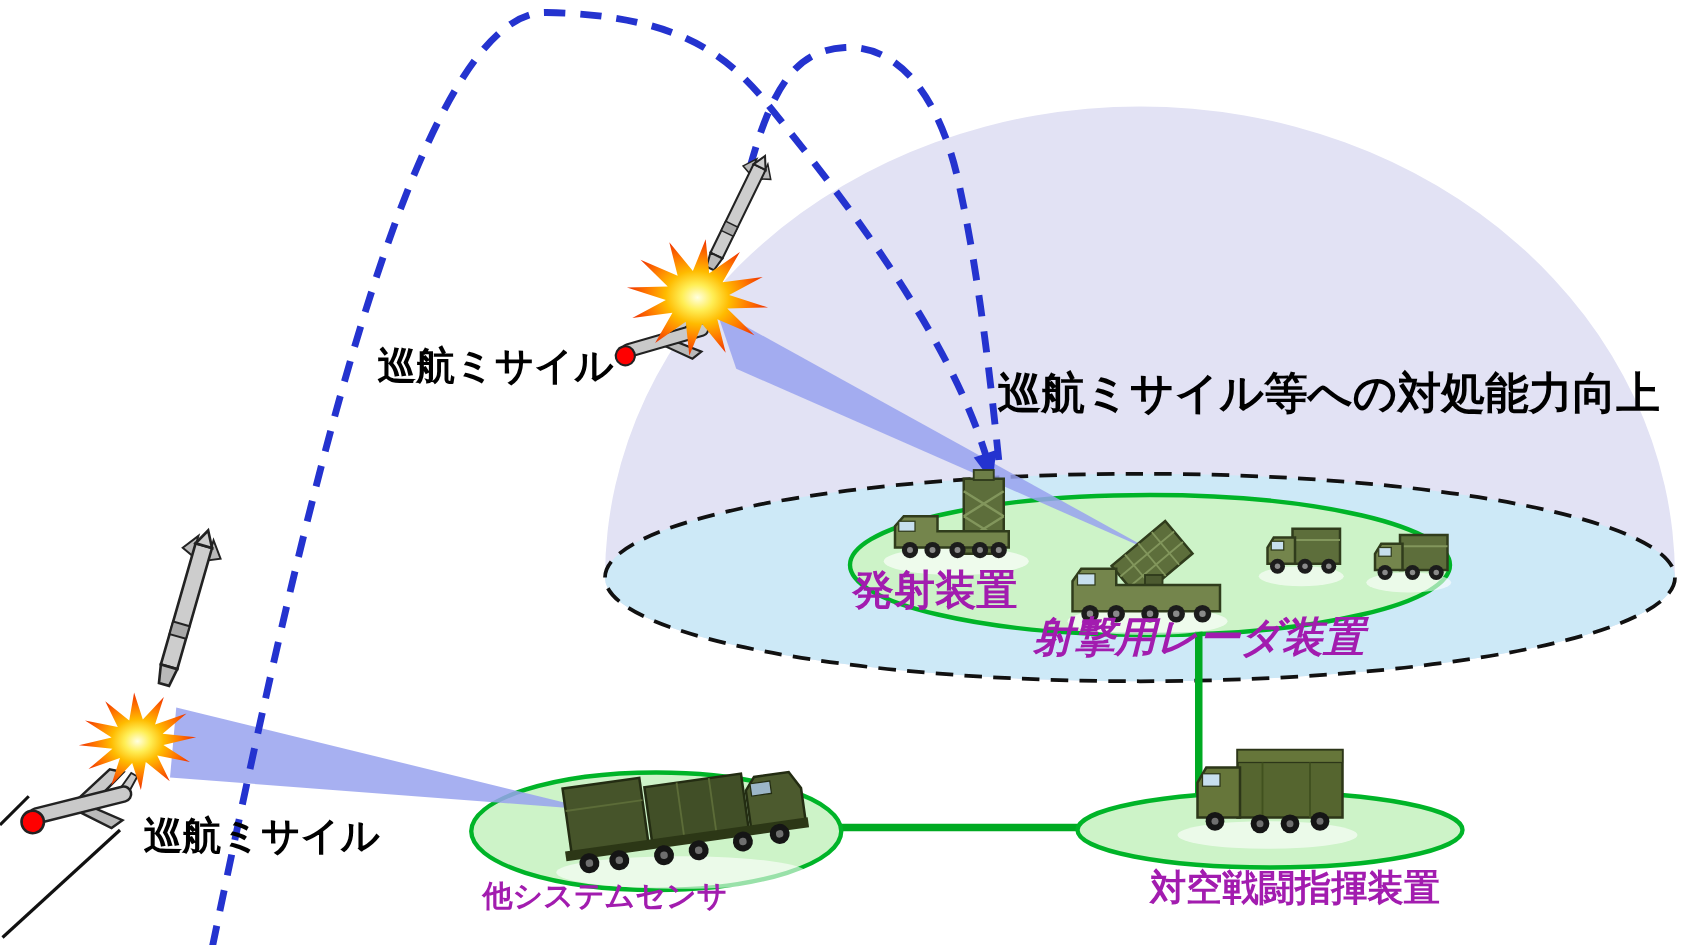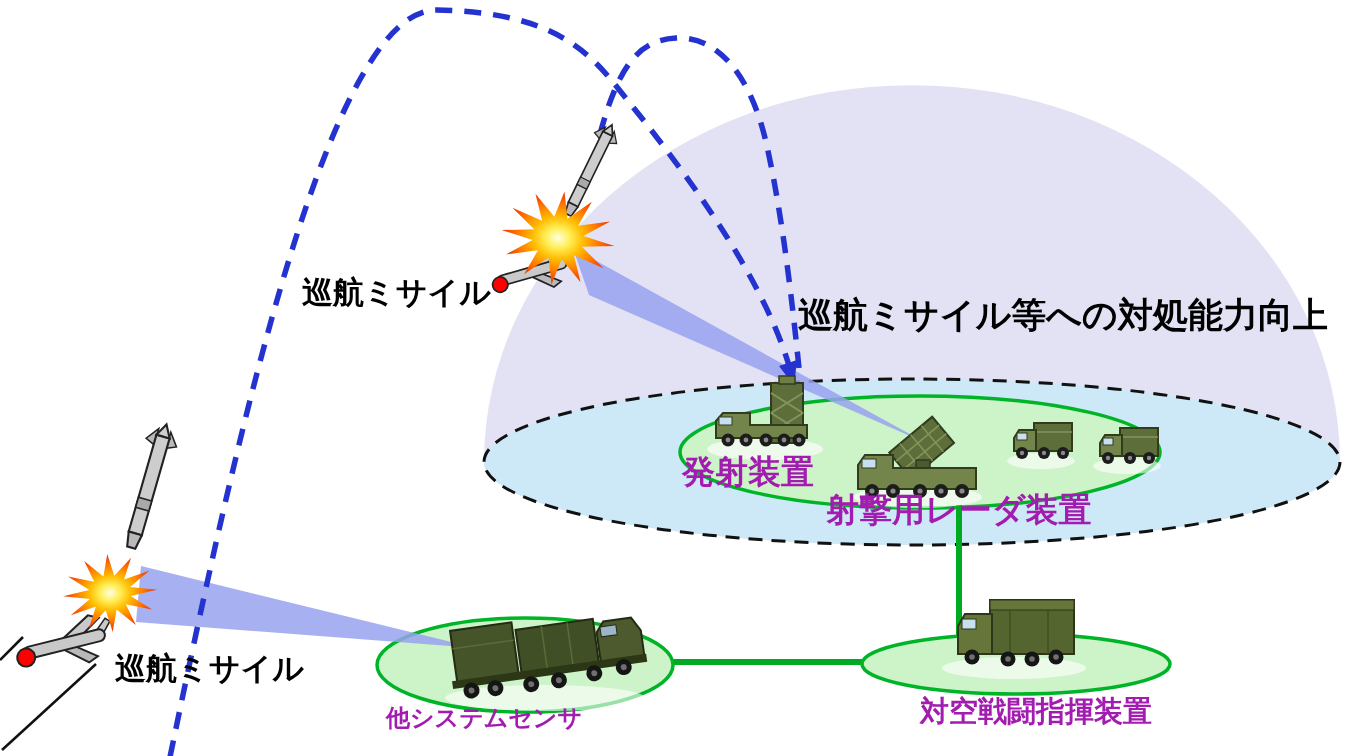--- a/index.html
+++ b/index.html
@@ -10,21 +10,21 @@
   .stage svg{position:absolute;left:0;top:0;}
   .lbl{position:absolute;font-weight:bold;white-space:nowrap;line-height:1.1;}
   .lbl-black{color:#000000;}
   .lbl-red{color:#000000;}
   .lbl-blue{color:#a21caf;}
   #t-capability{left:798px;top:252px;font-size:35px;margin-top:44px;}
   #t-expansion{left:276px;top:530px;font-size:31px;line-height:36px;}
   #t-cruise-upper{left:302px;top:276px;font-size:31px;}
   #t-cruise-lower{left:115px;top:652px;font-size:31px;}
   #t-launcher{left:682px;top:454px;font-size:33px;}
-  #t-radar{left:826px;top:492px;font-size:33px;}
+  #t-radar{left:826px;top:492px;font-size:33px;font-style:italic;}
   #t-sensor{left:386px;top:705px;font-size:24px;}
   #t-command{left:920px;top:696px;font-size:29px;}
 </style>
 </head>
 <body>
 
 <div class="stage">
 
 <svg width="1346" height="756" viewBox="0 0 1346 756">
   <defs>

